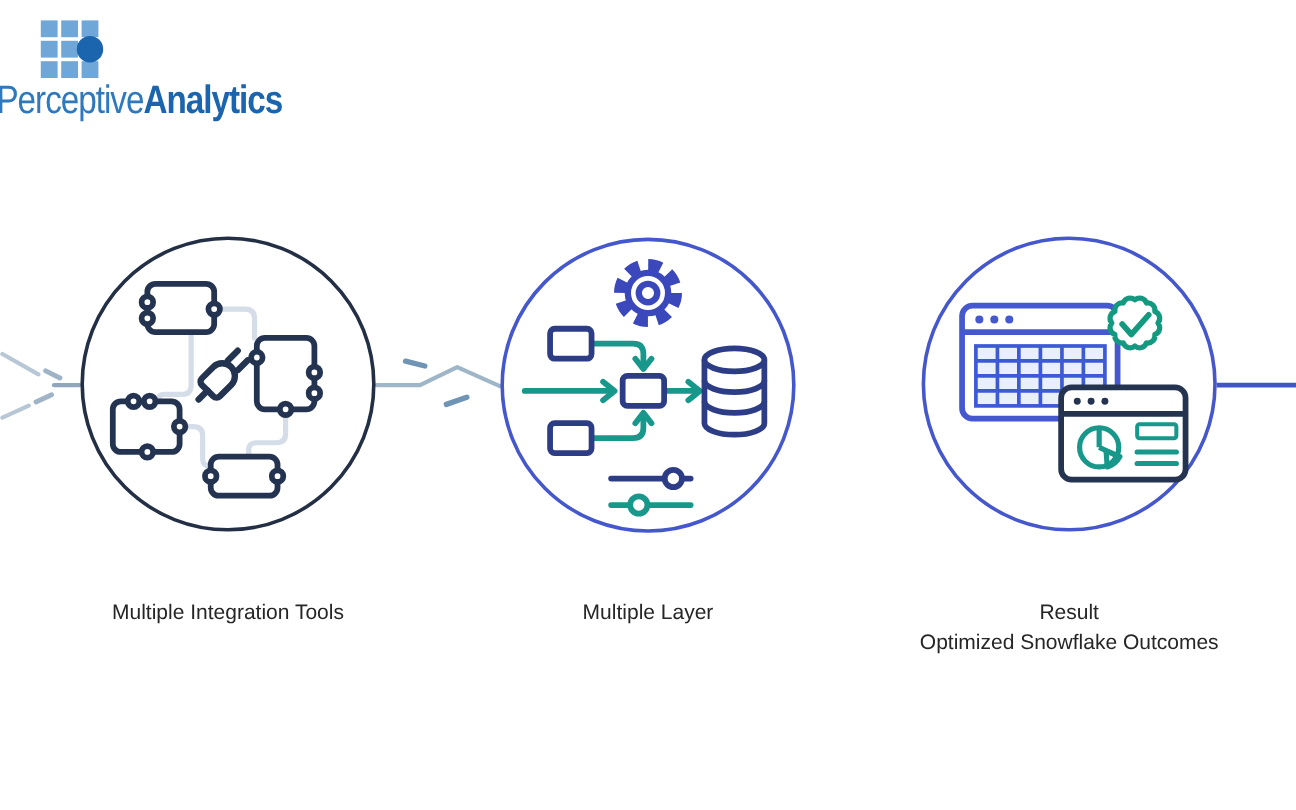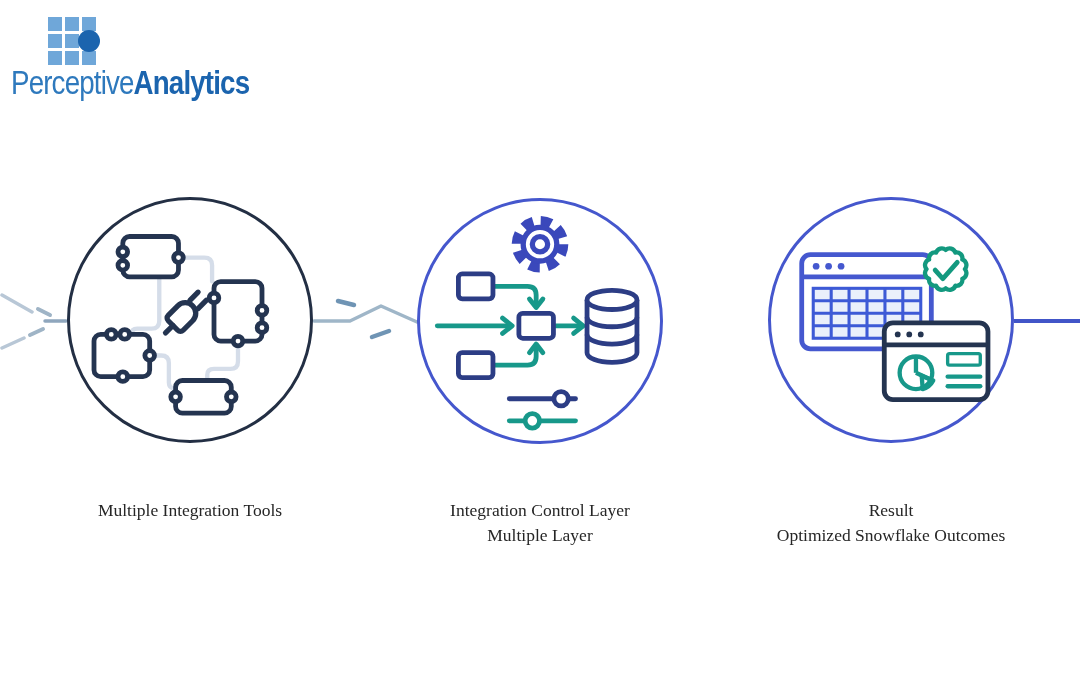--- a/index.html
+++ b/index.html
@@ -2,21 +2,21 @@
 <html><head>
 <meta charset="utf-8">
 <style>
   html,body{margin:0;padding:0;}
   body{
     width:1080px;height:675px;position:relative;overflow:hidden;
     background:#ffffff;
     font-family:"Liberation Sans", sans-serif;
   }
   
-  .logo{position:absolute;left:17px;top:0;width:300px;height:120px;padding-left:26px;}
+  .logo{position:absolute;left:3px;top:0;width:300px;height:120px;padding-left:26px;}
   .logo-grid{position:absolute;left:31px;top:17px;display:grid;
     grid-template-columns:repeat(3,14px);grid-template-rows:repeat(3,14px);gap:3px;}
   .logo-sq{background:#6fa7d9;}
   .logo-dot-cell{position:relative;}
   .logo-dot{position:absolute;left:-4px;top:-4px;width:22px;height:22px;
     border-radius:50%;background:#1b64ae;}
   .logo-text{position:absolute;left:-6px;top:64px;white-space:nowrap;
     font-size:33px;letter-spacing:-1px;transform:scaleX(0.84);transform-origin:left center;}
   .logo-text .regular{color:#2e79bd;font-weight:400;}
   .logo-text .bold{color:#1b64ae;font-weight:700;}
@@ -30,21 +30,21 @@
   .circle-indigo{border:3px solid #4557cd;}
   .c1{left:67px;top:197px;}
   .c2{left:417px;top:198px;}
   .c3{left:768px;top:197px;}
   .icon-svg{width:240px;height:240px;}
   .step-label{position:absolute;z-index:2;text-align:center;
     color:#262626;font-size:17.5px;line-height:25px;font-weight:400;}
   .l1{left:30px;top:498px;width:320px;}
   .l2{left:380px;top:498px;width:320px;}
   .l3{left:711px;top:498px;width:360px;}
-  .step-label span{display:block;font-family:Liberation Serif, serif;}
+  .step-label span{display:block;}
 </style>
 </head>
 <body>
 
 <div class="logo">
   <div class="logo-grid">
     <div class="logo-sq"></div>
     <div class="logo-sq"></div>
     <div class="logo-sq"></div>
     <div class="logo-sq"></div>
@@ -208,19 +208,18 @@
       <path d="M202,72 A6.2,6.2 0 0 1 199.3,82 A6.2,6.2 0 0 1 192,89.3 A6.2,6.2 0 0 1 182,92 A6.2,6.2 0 0 1 172,89.3 A6.2,6.2 0 0 1 164.7,82 A6.2,6.2 0 0 1 162,72 A6.2,6.2 0 0 1 164.7,62 A6.2,6.2 0 0 1 172,54.7 A6.2,6.2 0 0 1 182,52 A6.2,6.2 0 0 1 192,54.7 A6.2,6.2 0 0 1 199.3,62 A6.2,6.2 0 0 1 202,72 Z" fill="#ffffff" stroke="#13997f" stroke-width="4.5" stroke-linejoin="round"></path>
       <path d="M171,73 l8,9 l15,-17" fill="none" stroke="#13997f" stroke-width="5" stroke-linecap="round" stroke-linejoin="round"></path>
     </g>
   </svg>
 </div>
 
 <div class="step-label l1">
   <span>Multiple Integration Tools</span>
 </div>
 <div class="step-label l2">
-  <span>Integration Control Layer</span>
   <span>Multiple Layer</span>
 </div>
 <div class="step-label l3">
   <span>Result</span>
   <span>Optimized Snowflake Outcomes</span>
 </div>
 
 </body></html>

